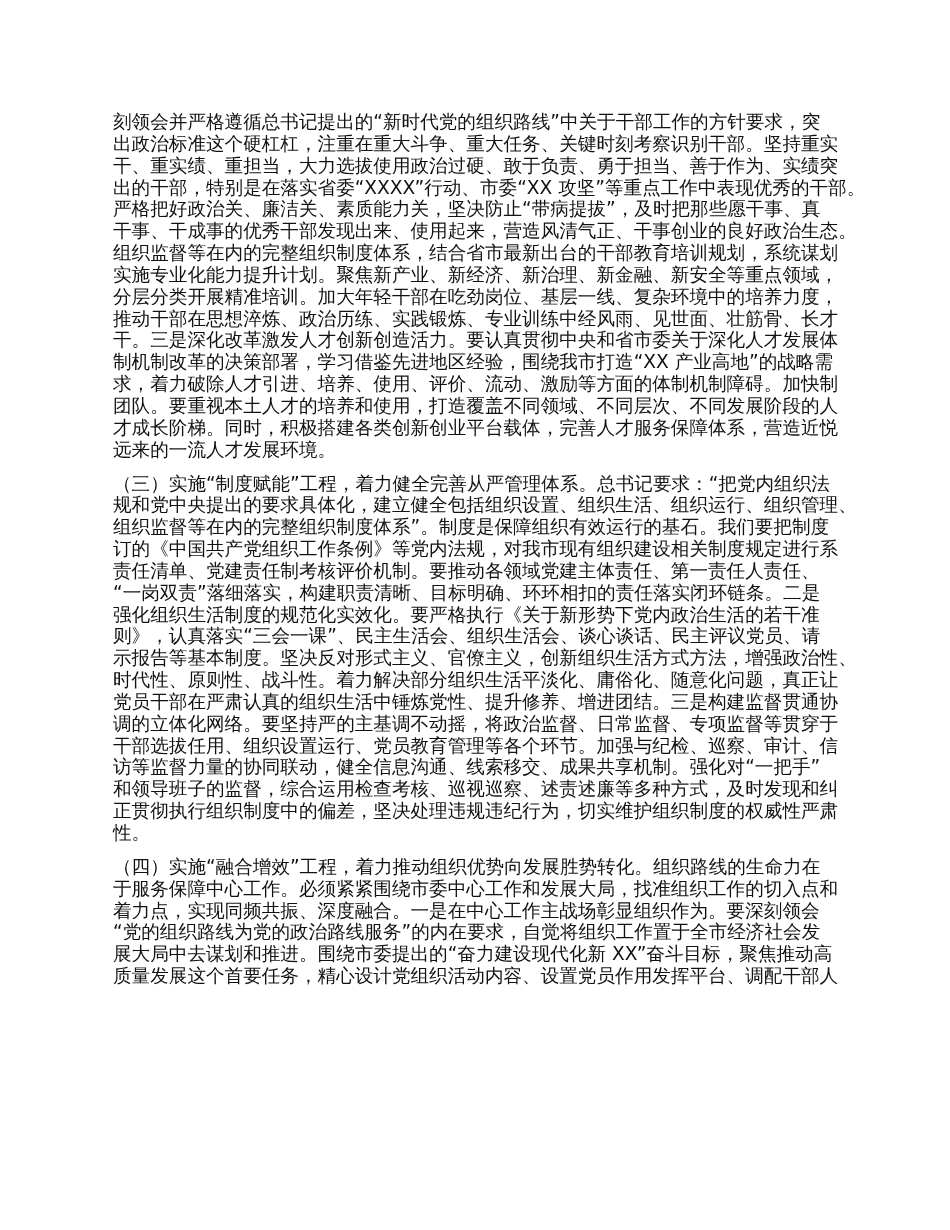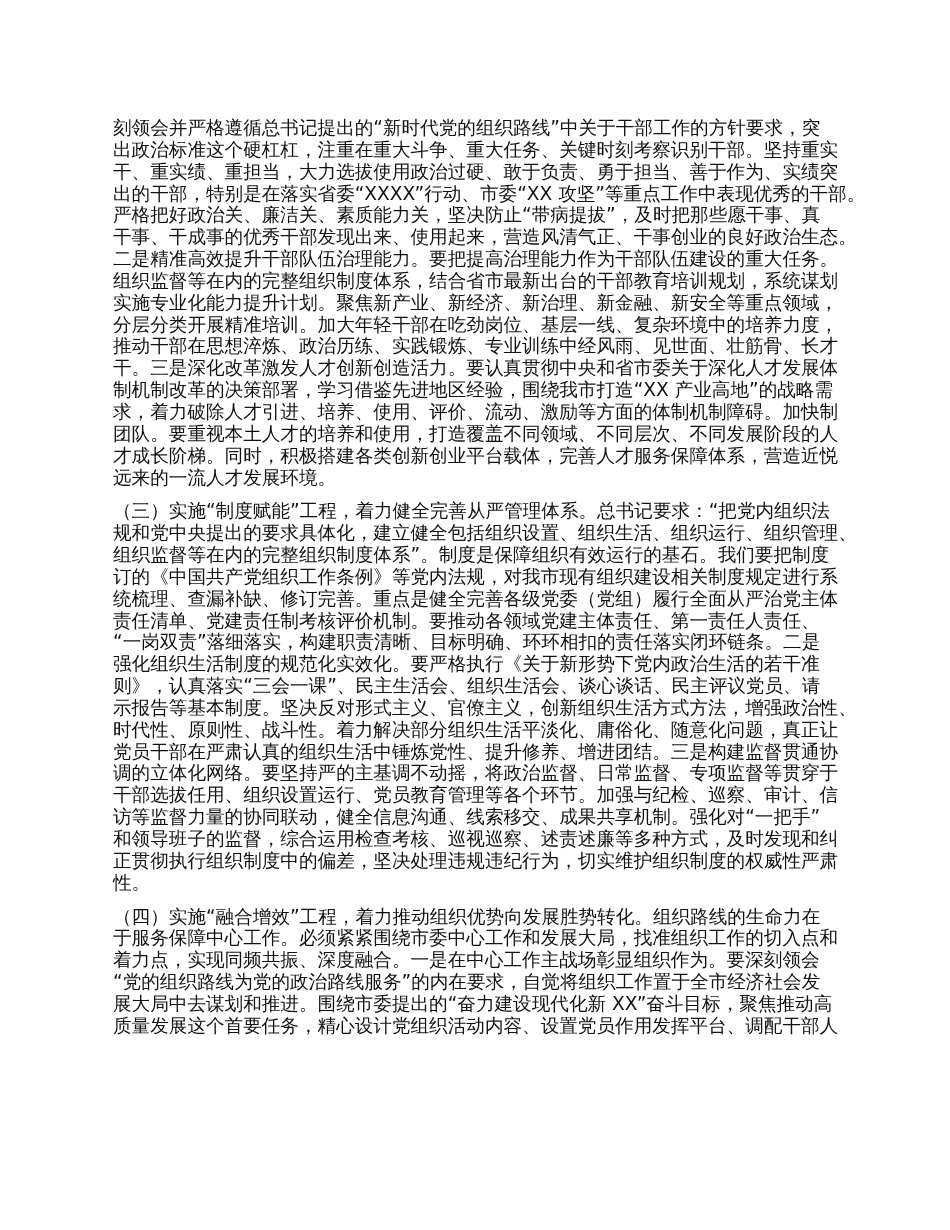--- a/index.html
+++ b/index.html
@@ -13,21 +13,20 @@
       position: relative;
       overflow: hidden;
       font-family: "DejaVu Sans", "Liberation Sans", sans-serif;
       color: #111111;
     }
     .page {
       position: absolute;
       left: 113px;
       top: 111px;
       width: 760px;
-      margin-top: 6px;
     }
     .para {
       margin: 0 0 12px 0;
     }
     .line {
       font-size: 18.6px;
       line-height: 21.85px;
       height: 21.85px;
       white-space: nowrap;
       letter-spacing: 0;
@@ -38,39 +37,37 @@
 
 <div class="page">
 
   <div class="para">
     <div class="line">刻领会并严格遵循总书记提出的“新时代党的组织路线”中关于干部工作的方针要求，突</div>
     <div class="line">出政治标准这个硬杠杠，注重在重大斗争、重大任务、关键时刻考察识别干部。坚持重实</div>
     <div class="line">干、重实绩、重担当，大力选拔使用政治过硬、敢于负责、勇于担当、善于作为、实绩突</div>
     <div class="line">出的干部，特别是在落实省委“XXXX”行动、市委“XX 攻坚”等重点工作中表现优秀的干部。</div>
     <div class="line">严格把好政治关、廉洁关、素质能力关，坚决防止“带病提拔”，及时把那些愿干事、真</div>
     <div class="line">干事、干成事的优秀干部发现出来、使用起来，营造风清气正、干事创业的良好政治生态。</div>
-    <div class="line">二是精准高效提升干部队伍治理能力。要把提高治理能力作为干部队伍建设的重大任务。</div>
     <div class="line">组织监督等在内的完整组织制度体系，结合省市最新出台的干部教育培训规划，系统谋划</div>
     <div class="line">实施专业化能力提升计划。聚焦新产业、新经济、新治理、新金融、新安全等重点领域，</div>
     <div class="line">分层分类开展精准培训。加大年轻干部在吃劲岗位、基层一线、复杂环境中的培养力度，</div>
     <div class="line">推动干部在思想淬炼、政治历练、实践锻炼、专业训练中经风雨、见世面、壮筋骨、长才</div>
     <div class="line">干。三是深化改革激发人才创新创造活力。要认真贯彻中央和省市委关于深化人才发展体</div>
     <div class="line">制机制改革的决策部署，学习借鉴先进地区经验，围绕我市打造“XX 产业高地”的战略需</div>
     <div class="line">求，着力破除人才引进、培养、使用、评价、流动、激励等方面的体制机制障碍。加快制</div>
     <div class="line">团队。要重视本土人才的培养和使用，打造覆盖不同领域、不同层次、不同发展阶段的人</div>
     <div class="line">才成长阶梯。同时，积极搭建各类创新创业平台载体，完善人才服务保障体系，营造近悦</div>
     <div class="line">远来的一流人才发展环境。</div>
   </div>
 
   <div class="para">
     <div class="line">（三）实施“制度赋能”工程，着力健全完善从严管理体系。总书记要求：“把党内组织法</div>
     <div class="line">规和党中央提出的要求具体化，建立健全包括组织设置、组织生活、组织运行、组织管理、</div>
     <div class="line">组织监督等在内的完整组织制度体系”。制度是保障组织有效运行的基石。我们要把制度</div>
     <div class="line">订的《中国共产党组织工作条例》等党内法规，对我市现有组织建设相关制度规定进行系</div>
-    <div class="line">统梳理、查漏补缺、修订完善。重点是健全完善各级党委（党组）履行全面从严治党主体</div>
     <div class="line">责任清单、党建责任制考核评价机制。要推动各领域党建主体责任、第一责任人责任、</div>
     <div class="line">“一岗双责”落细落实，构建职责清晰、目标明确、环环相扣的责任落实闭环链条。二是</div>
     <div class="line">强化组织生活制度的规范化实效化。要严格执行《关于新形势下党内政治生活的若干准</div>
     <div class="line">则》，认真落实“三会一课”、民主生活会、组织生活会、谈心谈话、民主评议党员、请</div>
     <div class="line">示报告等基本制度。坚决反对形式主义、官僚主义，创新组织生活方式方法，增强政治性、</div>
     <div class="line">时代性、原则性、战斗性。着力解决部分组织生活平淡化、庸俗化、随意化问题，真正让</div>
     <div class="line">党员干部在严肃认真的组织生活中锤炼党性、提升修养、增进团结。三是构建监督贯通协</div>
     <div class="line">调的立体化网络。要坚持严的主基调不动摇，将政治监督、日常监督、专项监督等贯穿于</div>
     <div class="line">干部选拔任用、组织设置运行、党员教育管理等各个环节。加强与纪检、巡察、审计、信</div>
     <div class="line">访等监督力量的协同联动，健全信息沟通、线索移交、成果共享机制。强化对“一把手”</div>

